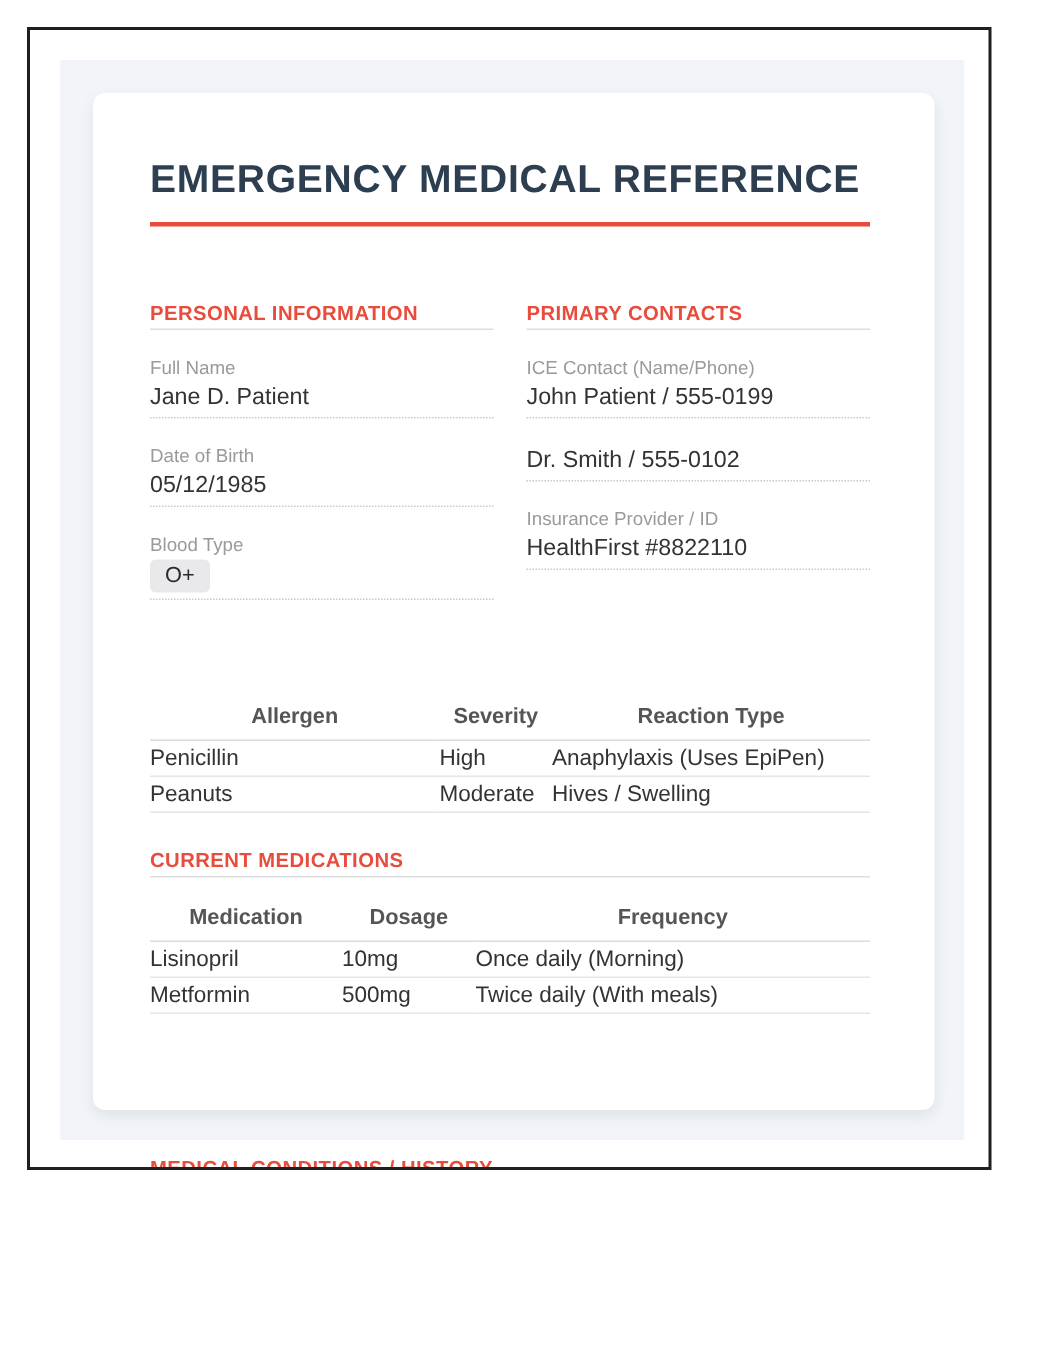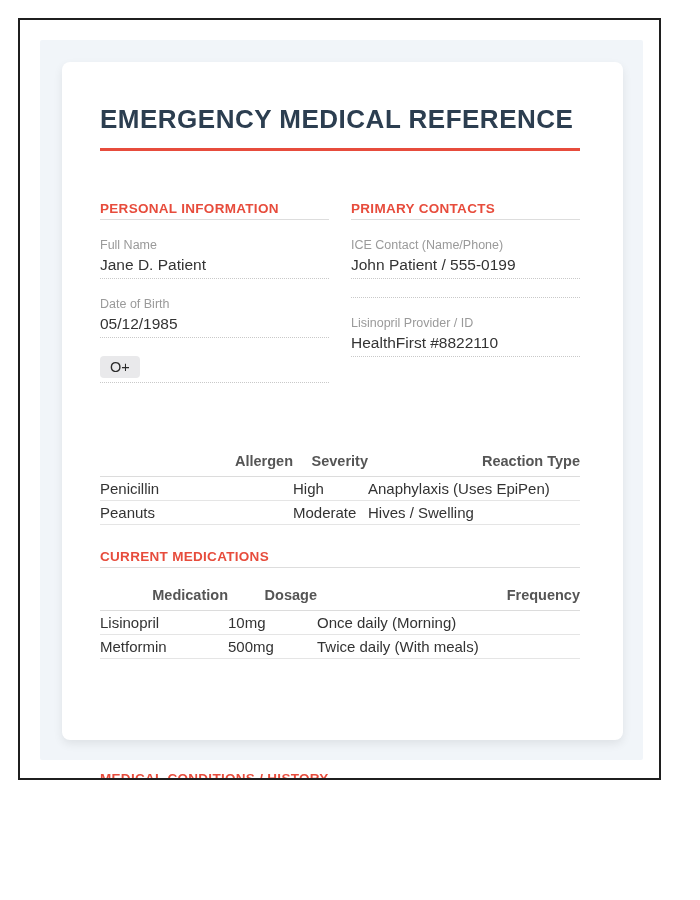--- a/index.html
+++ b/index.html
@@ -102,21 +102,21 @@
 
   .section { margin-top: 24px; }
 
   table.data-table {
     width: 100%;
     border-collapse: collapse;
     table-layout: fixed;
     margin-top: 17px;
   }
   table.data-table th {
-    text-align: right;
+    text-align: center;
     font-size: 14.5px;
     font-weight: bold;
     color: #555555;
     line-height: 18px;
     padding: 1px 0 6px 0;
     border-bottom: 1px solid #dcdcdc;
   }
   table.data-table td {
     text-align: left;
     font-size: 15px;
@@ -155,36 +155,38 @@
         <h2 class="section-title">PERSONAL INFORMATION</h2>
         <div class="field">
           <div class="field-label">Full Name</div>
           <div class="field-value">Jane D. Patient</div>
         </div>
         <div class="field">
           <div class="field-label">Date of Birth</div>
           <div class="field-value">05/12/1985</div>
         </div>
         <div class="field">
+          <div class="field-label">Blood Type</div>
           <div class="badge-wrap">
             <span class="badge">O+</span>
           </div>
         </div>
       </section>
 
       <section class="col">
         <h2 class="section-title">PRIMARY CONTACTS</h2>
         <div class="field">
           <div class="field-label">ICE Contact (Name/Phone)</div>
           <div class="field-value">John Patient / 555-0199</div>
         </div>
         <div class="field">
-        </div>
-        <div class="field">
-          <div class="field-label">Lisinopril Provider / ID</div>
+          <div class="field-value">Dr. Smith / 555-0102</div>
+        </div>
+        <div class="field">
+          <div class="field-label">Insurance Provider / ID</div>
           <div class="field-value">HealthFirst #8822110</div>
         </div>
       </section>
 
     </div>
 
     <section class="section">
       <table class="data-table allergies-table">
         <thead>
           <tr>

